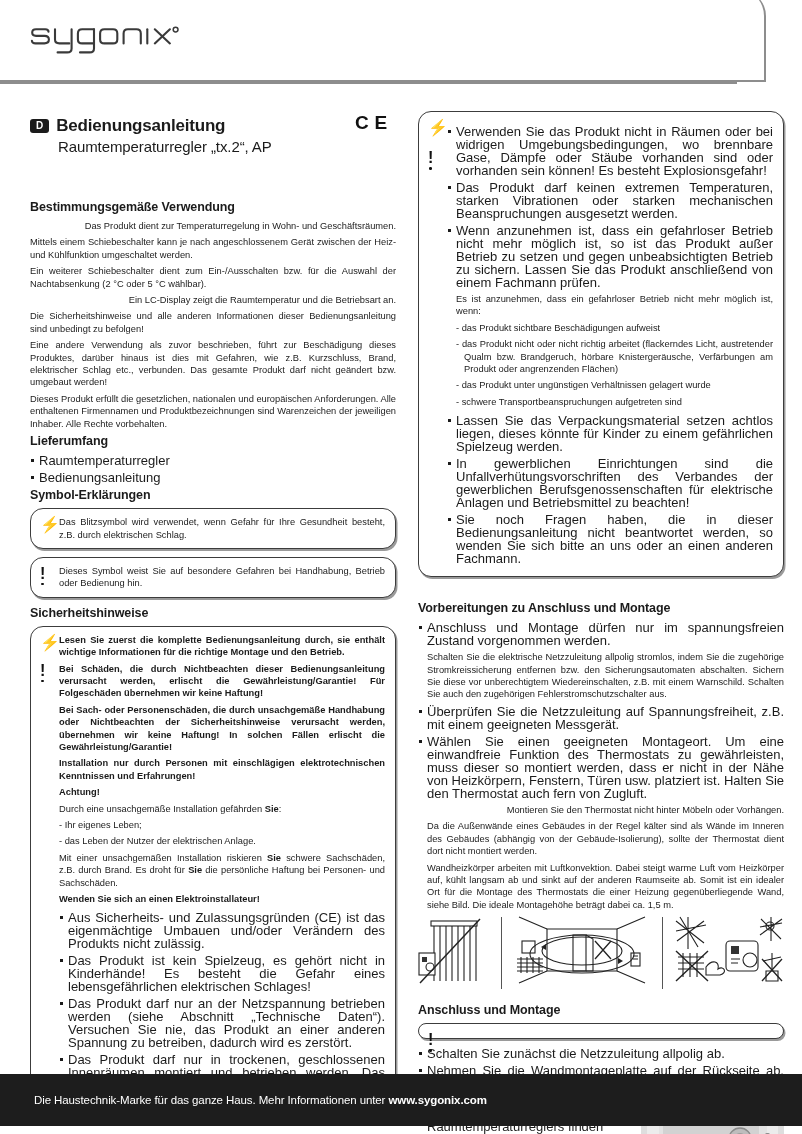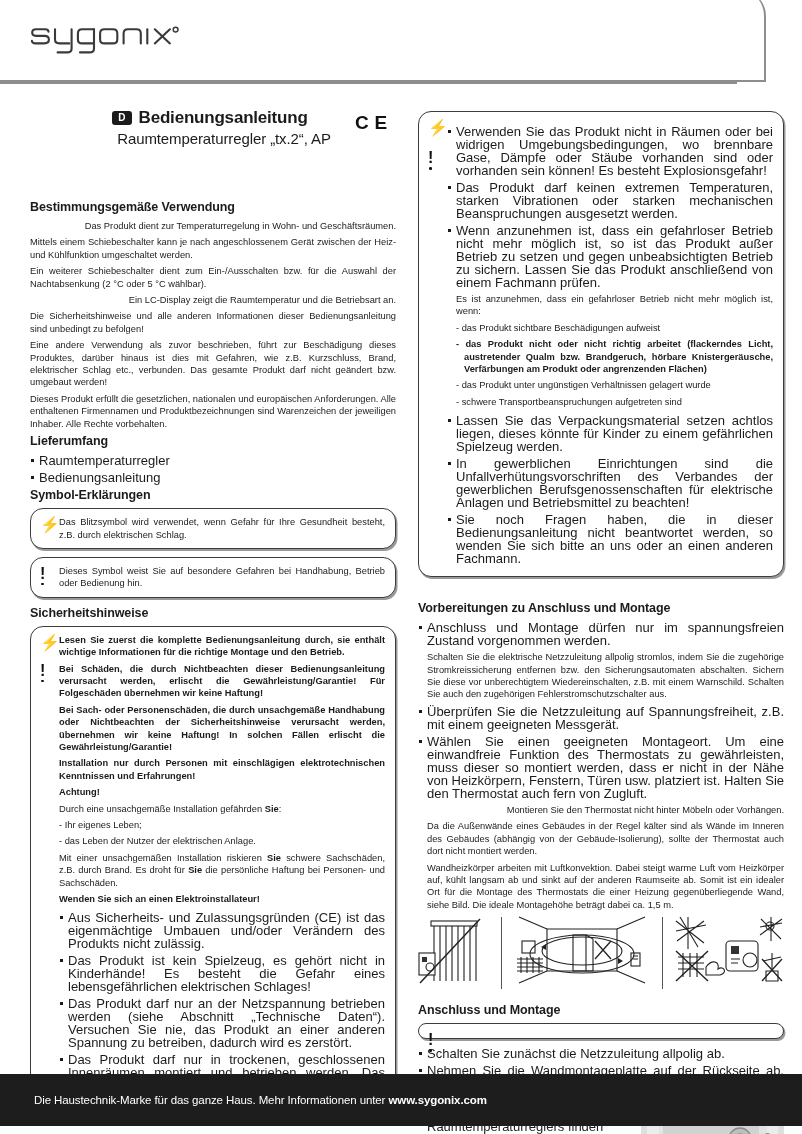--- a/index.html
+++ b/index.html
@@ -28,21 +28,21 @@
     position:absolute;left:0;top:82px;width:737px;height:2px;background:#8d8d8d;
   }
   .logo{
     position:absolute;left:28px;top:18px;
     font-size:36px;letter-spacing:-0.5px;color:#3a3a3a;
     font-weight:400;line-height:1;
   }
   .logo svg{display:block;}
 
   
-  .titlebar{position:absolute;left:30px;top:108px;width:360px;text-align:center;}
+  .titlebar{position:absolute;left:30px;top:116px;width:360px;}
   .doc-flag{
     display:inline-block;vertical-align:middle;
     background:#1b1b1b;color:#fff;
     font-size:10px;font-weight:700;
     border-radius:3px;
     padding:1px 6px;margin-right:7px;
     line-height:12px;
   }
   .doc-title{
     display:inline-block;vertical-align:middle;
@@ -235,41 +235,41 @@
     <div class="box">
       <span class="icon-bolt" style="top:8px;">⚡</span>
       <span class="icon-excl" style="top:38px;">!<span class="dot"></span></span>
       <ul class="bl">
         <li>Verwenden Sie das Produkt nicht in Räumen oder bei widrigen Umgebungsbedingungen, wo brennbare Gase, Dämpfe oder Stäube vorhanden sind oder vorhanden sein können! Es besteht Explosionsgefahr!</li>
         <li>Das Produkt darf keinen extremen Temperaturen, starken Vibrationen oder starken mechanischen Beanspruchungen ausgesetzt werden.</li>
         <li>Wenn anzunehmen ist, dass ein gefahrloser Betrieb nicht mehr möglich ist, so ist das Produkt außer Betrieb zu setzen und gegen unbeabsichtigten Betrieb zu sichern. Lassen Sie das Produkt anschließend von einem Fachmann prüfen.</li>
       </ul>
       <p style="padding-left:9px;">Es ist anzunehmen, dass ein gefahrloser Betrieb nicht mehr möglich ist, wenn:</p>
       <p class="dash nj" style="padding-left:17px;text-indent:-8px;">- das Produkt sichtbare Beschädigungen aufweist</p>
-      <p class="dash" style="padding-left:17px;text-indent:-8px;font-weight:bold;">- das Produkt nicht oder nicht richtig arbeitet (flackerndes Licht, austretender Qualm bzw. Brandgeruch, hörbare Knistergeräusche, Verfärbungen am Produkt oder angrenzenden Flächen)</p>
+      <p class="dash" style="padding-left:17px;text-indent:-8px;">- das Produkt nicht oder nicht richtig arbeitet (flackerndes Licht, austretender Qualm bzw. Brandgeruch, hörbare Knistergeräusche, Verfärbungen am Produkt oder angrenzenden Flächen)</p>
       <p class="dash nj" style="padding-left:17px;text-indent:-8px;">- das Produkt unter ungünstigen Verhältnissen gelagert wurde</p>
       <p class="dash nj" style="padding-left:17px;text-indent:-8px;">- schwere Transportbeanspruchungen aufgetreten sind</p>
       <ul class="bl">
         <li>Lassen Sie das Verpackungsmaterial setzen achtlos liegen, dieses könnte für Kinder zu einem gefährlichen Spielzeug werden.</li>
         <li>In gewerblichen Einrichtungen sind die Unfallverhütungsvorschriften des Verbandes der gewerblichen Berufsgenossenschaften für elektrische Anlagen und Betriebsmittel zu beachten!</li>
         <li>Sie noch Fragen haben, die in dieser Bedienungsanleitung nicht beantwortet werden, so wenden Sie sich bitte an uns oder an einen anderen Fachmann.</li>
       </ul>
     </div>
 
     <h2 class="sec" style="margin-top:24px;">Vorbereitungen zu Anschluss und Montage</h2>
     <ul class="bl">
       <li>Anschluss und Montage dürfen nur im spannungsfreien Zustand vorgenommen werden.</li>
     </ul>
     <p class="t" style="padding-left:9px;">Schalten Sie die elektrische Netzzuleitung allpolig stromlos, indem Sie die zugehörige Stromkreissicherung entfernen bzw. den Sicherungsautomaten abschalten. Sichern Sie diese vor unberechtigtem Wiedereinschalten, z.B. mit einem Warnschild. Schalten Sie auch den zugehörigen Fehlerstromschutzschalter aus.</p>
     <ul class="bl">
       <li>Überprüfen Sie die Netzzuleitung auf Spannungsfreiheit, z.B. mit einem geeigneten Messgerät.</li>
       <li>Wählen Sie einen geeigneten Montageort. Um eine einwandfreie Funktion des Thermostats zu gewährleisten, muss dieser so montiert werden, dass er nicht in der Nähe von Heizkörpern, Fenstern, Türen usw. platziert ist. Halten Sie den Thermostat auch fern von Zugluft.</li>
     </ul>
     <p class="t nj" style="padding-left:9px;">Montieren Sie den Thermostat nicht hinter Möbeln oder Vorhängen.</p>
-    <p class="t" style="padding-left:9px;">Da die Außenwände eines Gebäudes in der Regel kälter sind als Wände im Inneren des Gebäudes (abhängig von der Gebäude-Isolierung), sollte der Thermostat auch dort nicht montiert werden.</p>
+    <p class="t" style="padding-left:9px;">Da die Außenwände eines Gebäudes in der Regel kälter sind als Wände im Inneren des Gebäudes (abhängig von der Gebäude-Isolierung), sollte der Thermostat dient dort nicht montiert werden.</p>
     <p class="t" style="padding-left:9px;">Wandheizkörper arbeiten mit Luftkonvektion. Dabei steigt warme Luft vom Heizkörper auf, kühlt langsam ab und sinkt auf der anderen Raumseite ab. Somit ist ein idealer Ort für die Montage des Thermostats die einer Heizung gegenüberliegende Wand, siehe Bild. Die ideale Montagehöhe beträgt dabei ca. 1,5 m.</p>
 
     <div class="figstrip">
       <div class="cell">
         <svg width="72" height="70" viewBox="0 0 72 70" aria-hidden="true">
           <g stroke="#222" fill="none" stroke-width="1.1">
             <rect x="13" y="6" width="46" height="5"></rect>
             <path d="M16 11 L16 66 M22 11 L22 66 M28 11 L28 66 M34 11 L34 66 M40 11 L40 66 M46 11 L46 66 M52 11 L52 66 M58 11 L58 66"></path>
             <rect x="1" y="38" width="16" height="22" fill="#fff"></rect>
             <rect x="4" y="42" width="5" height="5" fill="#333" stroke="none"></rect>

